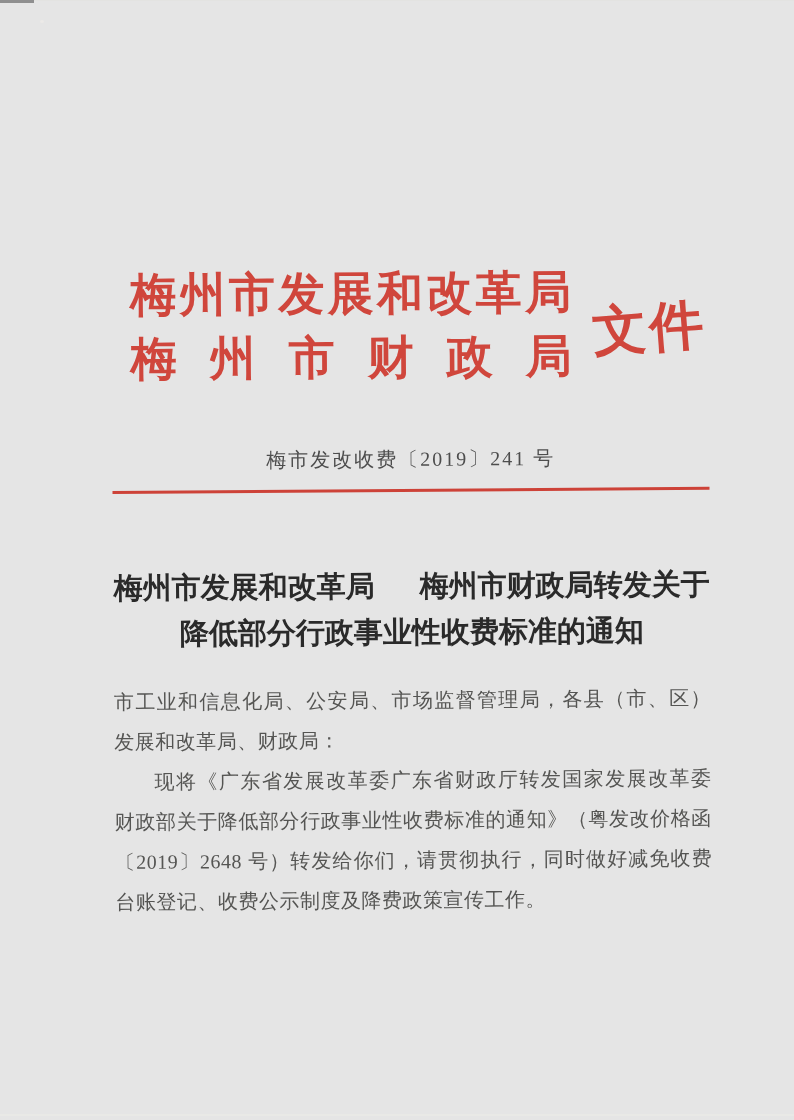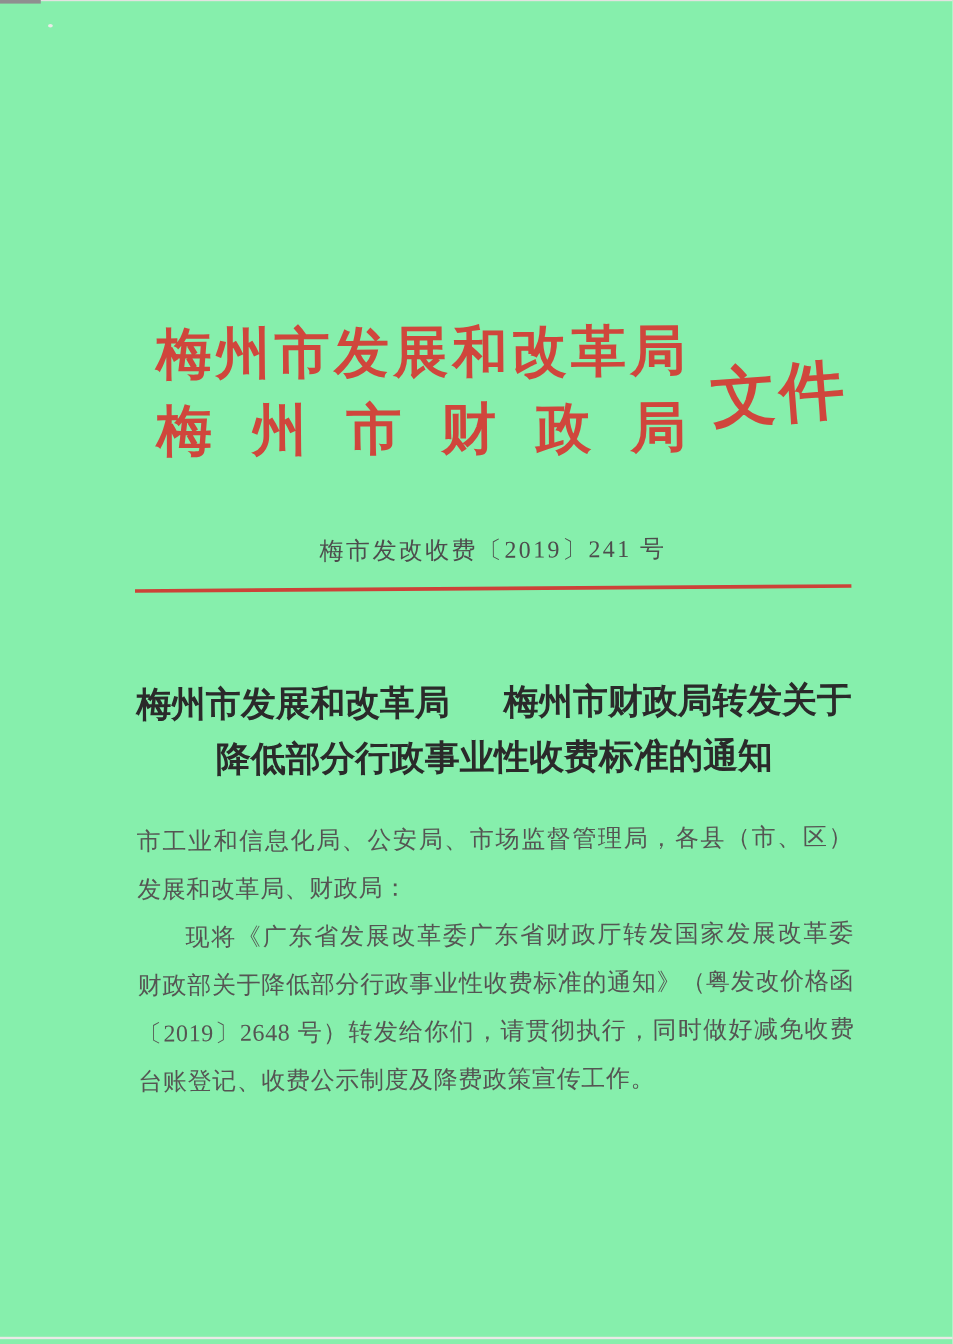--- a/index.html
+++ b/index.html
@@ -1,21 +1,21 @@
 <!DOCTYPE html>
 <html><head>
 <meta charset="utf-8">
 <style>
   html, body { margin: 0; padding: 0; background: #ffffff; }
   .page {
     position: relative;
     width: 794px;
     height: 1120px;
     margin: 0 auto;
-    background: #86efac;
+    background: #e5e5e5;
     overflow: hidden;
     font-family: "Liberation Serif", "DejaVu Serif", serif;
   }
   .content {
     position: absolute;
     left: 0; top: 0;
     width: 100%; height: 100%;
     transform: rotate(-0.4deg);
     transform-origin: 50% 50%;
   }

